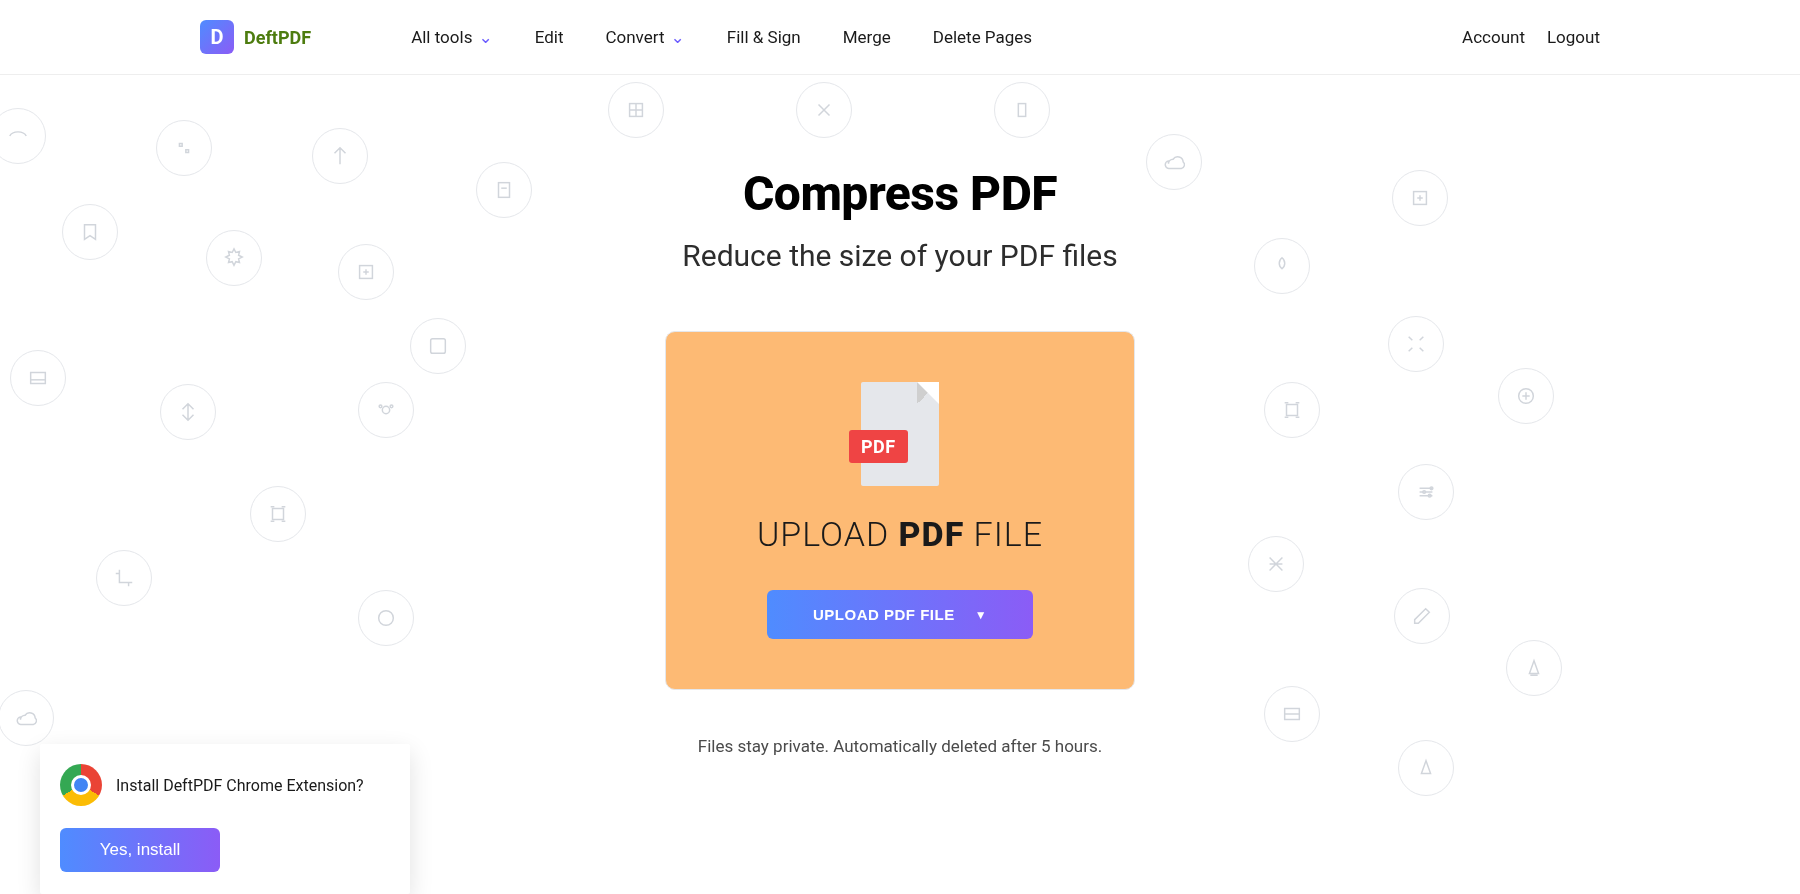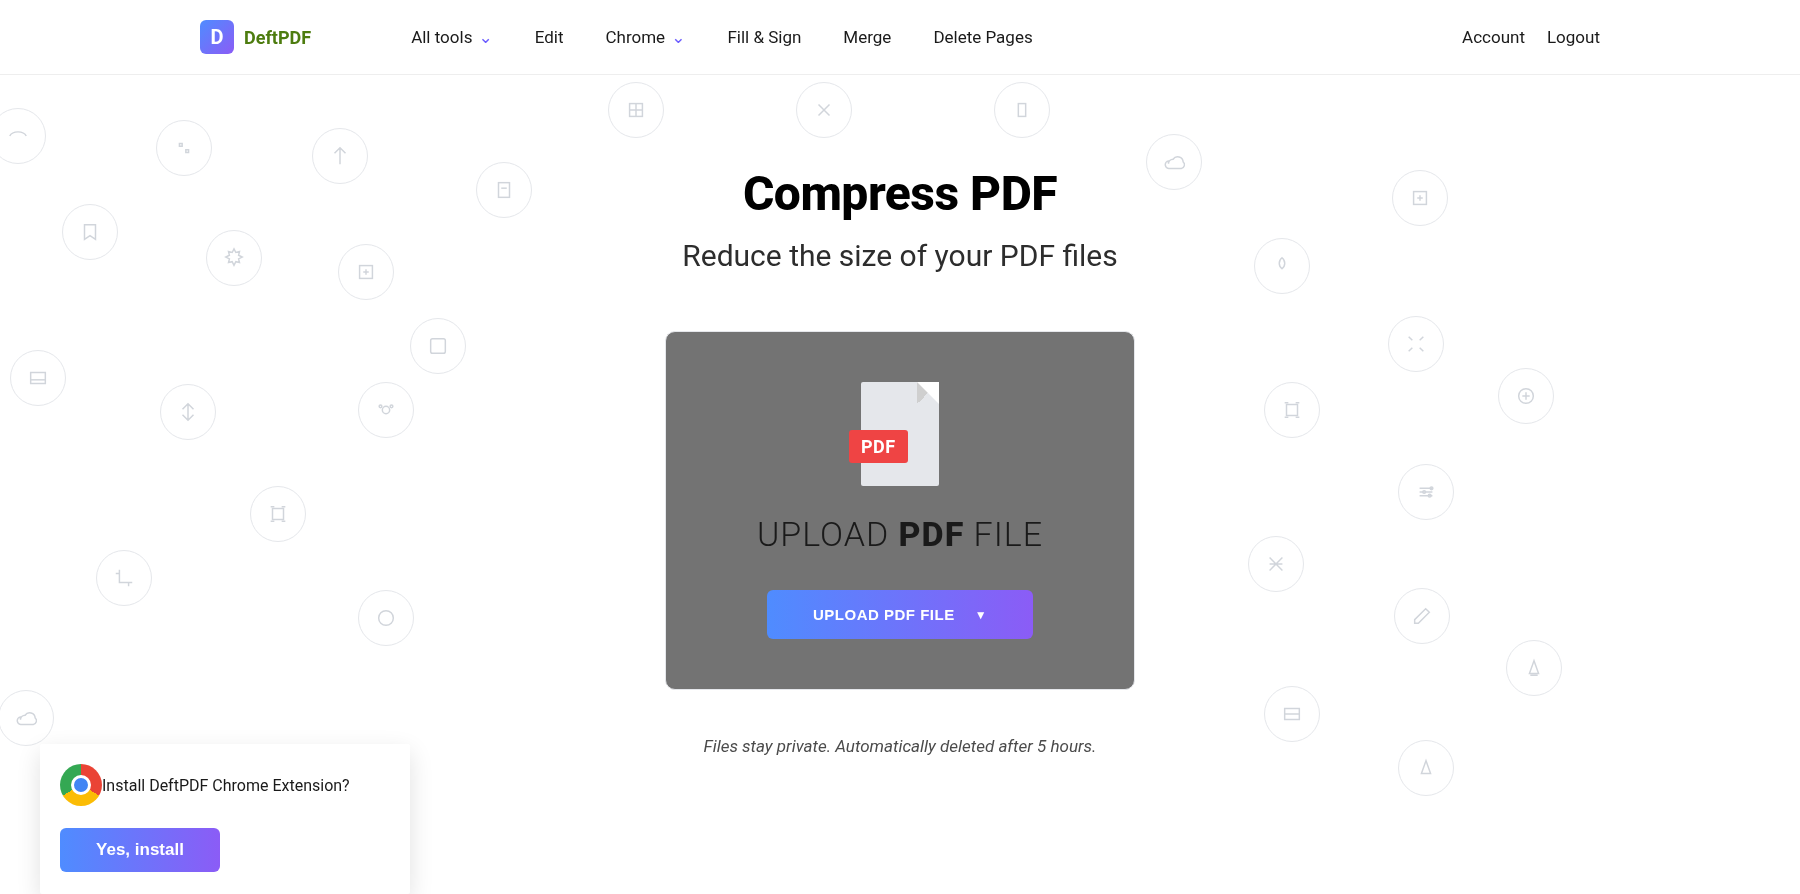--- a/index.html
+++ b/index.html
@@ -17,61 +17,61 @@
 
 
 .bg-icon { position: absolute; width: 56px; height: 56px; border: 1.5px solid #e5e7eb; border-radius: 50%; display: flex; align-items: center; justify-content: center; color: #d1d5db; z-index: 1; }
 .bg-icon svg { width: 22px; height: 22px; stroke: #d1d5db; fill: none; stroke-width: 1.6; }
 
 
 .main { position: relative; z-index: 5; text-align: center; padding-top: 90px; }
 .title { font-size: 48px; font-weight: 800; color: #000000; letter-spacing: -0.5px; }
 .subtitle { font-size: 30px; color: #2d2d2d; margin-top: 16px; font-weight: 400; }
 
-.upload-card { width: 470px; margin: 58px auto 0; border: 1.5px solid #e5e7eb; border-radius: 10px; padding: 50px 30px 50px; background: #737373; }
+.upload-card { width: 470px; margin: 58px auto 0; border: 1.5px solid #e5e7eb; border-radius: 10px; padding: 50px 30px 50px; background: #fdba74; }
 .file-icon { width: 78px; height: 104px; margin: 0 auto 28px; position: relative; }
 .file-body { width: 78px; height: 104px; background: #e5e7eb; border-radius: 2px; position: relative; }
 .file-fold { position: absolute; top: 0; right: 0; width: 22px; height: 22px; background: linear-gradient(135deg, #cfcfcf 50%, #e5e7eb 50%); }
 .file-fold::before { content: ""; position: absolute; top: 0; right: 0; width: 22px; height: 22px; background: #fff; clip-path: polygon(100% 0, 0 0, 100% 100%); }
 .pdf-badge { position: absolute; left: -12px; top: 48px; background: #ef4444; color: #fff; font-weight: 700; font-size: 18px; padding: 6px 12px; border-radius: 3px; letter-spacing: 0.5px; }
 
 .upload-text { font-size: 34px; font-weight: 300; color: #1a1a1a; letter-spacing: 1px; margin-bottom: 36px; }
 .upload-text .bold { font-weight: 800; }
 
 .upload-btn { display: inline-flex; align-items: center; justify-content: center; gap: 20px; background: linear-gradient(90deg, #4f8cff, #8b5cf6); color: #fff; font-weight: 700; font-size: 15px; letter-spacing: 0.5px; padding: 16px 30px; border-radius: 6px; border: none; cursor: pointer; width: 266px; }
 .upload-btn .caret { font-size: 12px; }
 
-.privacy { margin-top: 46px; font-size: 17px; color: #4b4b4b; font-style: italic; }
+.privacy { margin-top: 46px; font-size: 17px; color: #4b4b4b; }
 
 
 .ext-popup { position: absolute; left: 40px; bottom: 0; width: 370px; background: #fff; box-shadow: 0 8px 24px rgba(0,0,0,0.12); border-radius: 2px; padding: 20px 20px 22px; z-index: 20; }
-.ext-top { display: flex; align-items: center; margin-bottom: 22px; text-align: right; }
+.ext-top { display: flex; align-items: center; gap: 14px; margin-bottom: 22px; text-align: right; }
 .chrome-icon { width: 42px; height: 42px; border-radius: 50%; position: relative; background: conic-gradient(#ea4335 0 120deg, #fbbc05 120deg 240deg, #34a853 240deg 360deg); display: flex; align-items: center; justify-content: center; }
 .chrome-inner { width: 20px; height: 20px; border-radius: 50%; background: #4285f4; border: 3px solid #fff; }
 .ext-text { font-size: 16px; color: #1a1a1a; }
 .ext-btns { display: flex; gap: 14px; }
-.btn-yes { flex: 0 0 160px; background: linear-gradient(90deg, #4f8cff, #8b5cf6); color: #fff; font-weight: 700; font-size: 17px; padding: 12px 0; border: none; border-radius: 6px; cursor: pointer; }
+.btn-yes { flex: 0 0 160px; background: linear-gradient(90deg, #4f8cff, #8b5cf6); color: #fff; font-weight: 400; font-size: 17px; padding: 12px 0; border: none; border-radius: 6px; cursor: pointer; }
 .btn-no { flex: 1; background: transparent; border: none; font-size: 17px; color: #1a1a1a; cursor: pointer; }
 </style>
 </head>
 <body>
 
 <div class="header">
   <div class="logo-box">
       <span>D</span>
     </div>
   <div class="brand">DeftPDF</div>
   <div class="nav">
     <div class="nav-item">
       <span>All tools</span>
       <span class="chev">⌄</span>
     </div>
     <div class="nav-item">Edit</div>
     <div class="nav-item">
-      <span>Chrome</span>
+      <span>Convert</span>
       <span class="chev">⌄</span>
     </div>
     <div class="nav-item">Fill &amp; Sign</div>
     <div class="nav-item">Merge</div>
     <div class="nav-item">Delete Pages</div>
   </div>
   <div class="right-nav">
     <div class="nav-item">Account</div>
     <div class="nav-item">Logout</div>
   </div>

